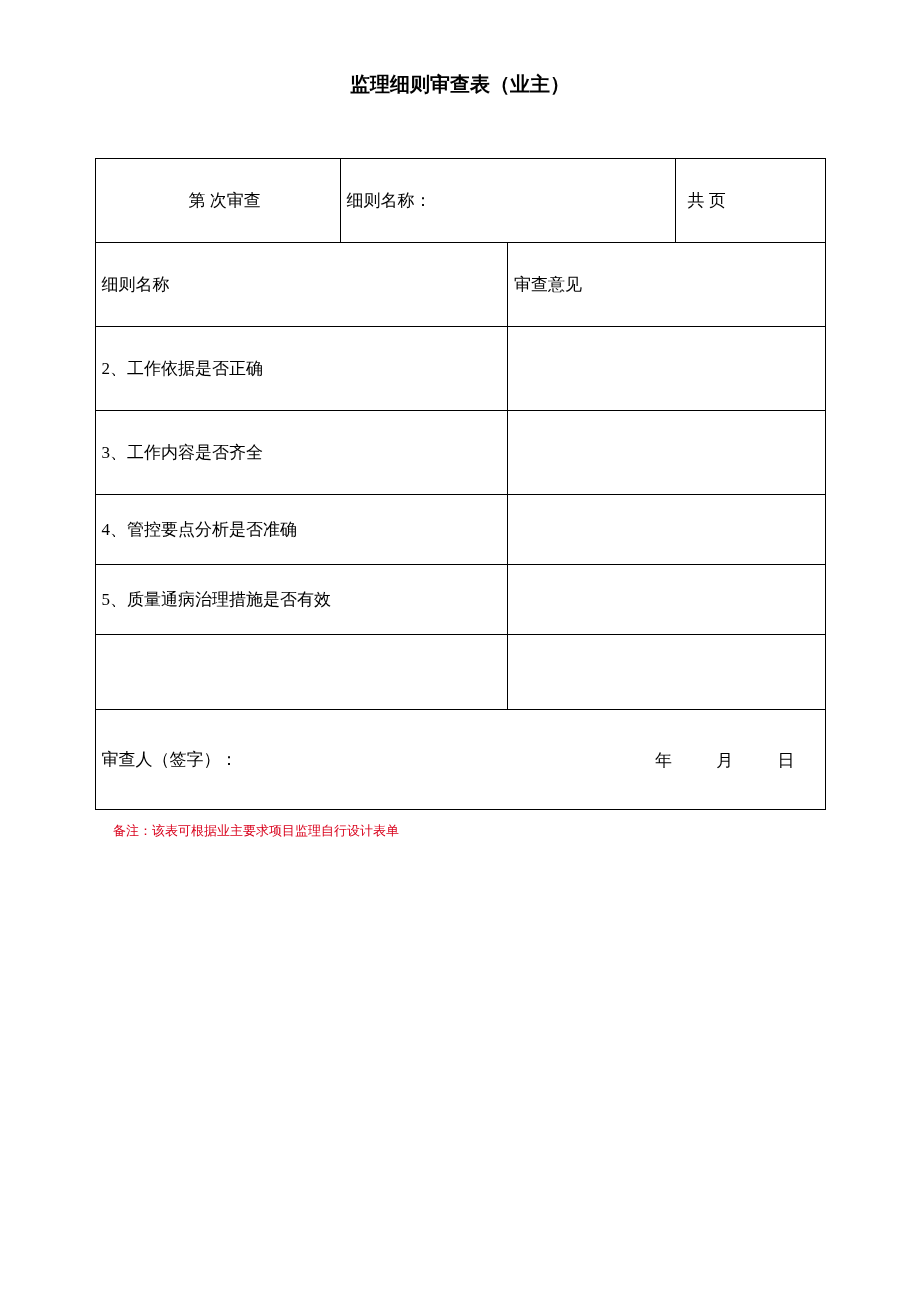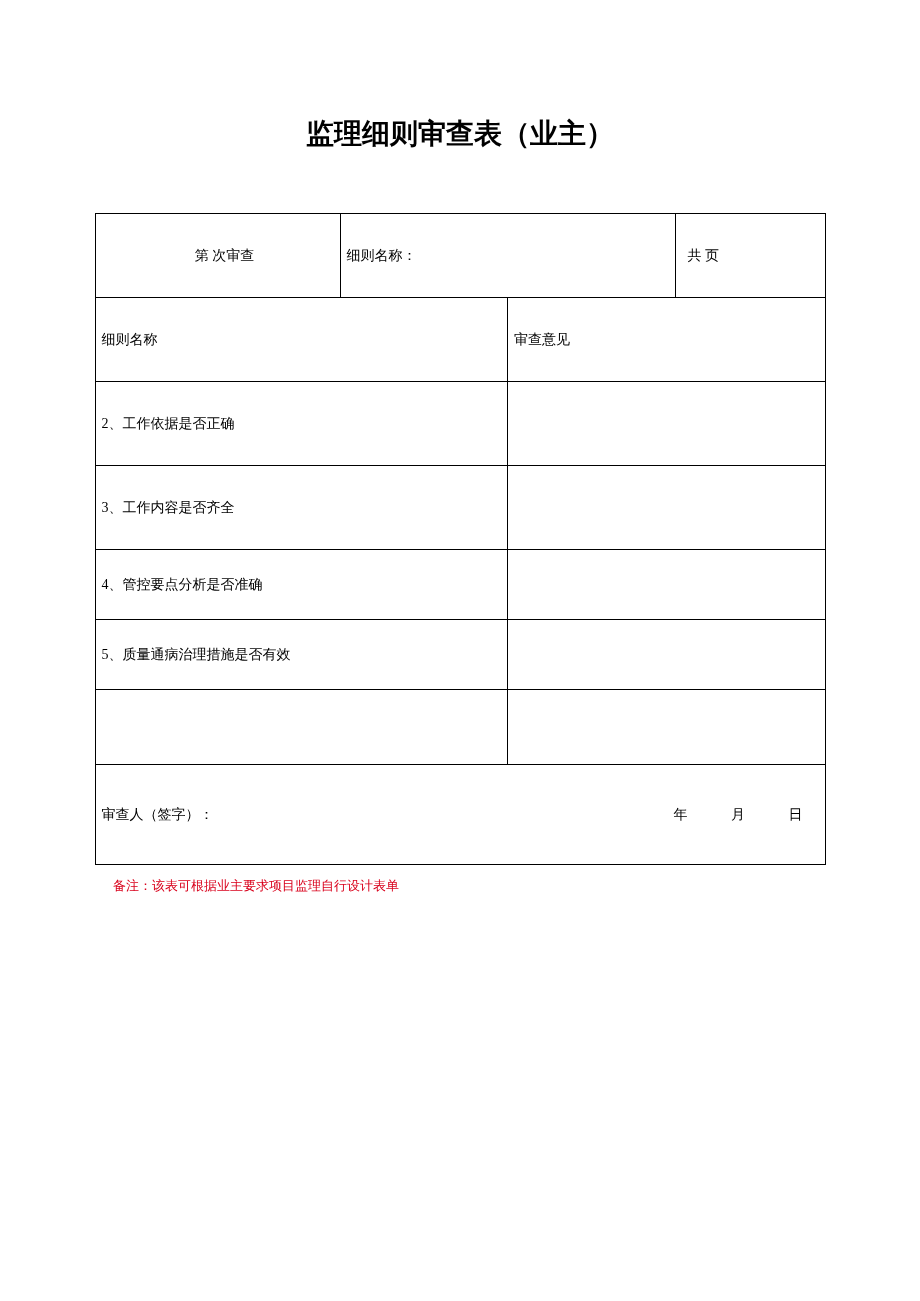--- a/index.html
+++ b/index.html
@@ -9,36 +9,36 @@
     }
     body {
       background: #ffffff;
       font-family: "SimSun", "宋体", serif;
       width: 920px;
       height: 1301px;
       position: relative;
     }
     .page-title {
       text-align: center;
-      font-size: 28px;
+      font-size: 20px;
       font-weight: bold;
-      padding-top: 115px;
+      padding-top: 71px;
       padding-bottom: 60px;
       color: #000;
     }
     .form-table {
       border-collapse: collapse;
       margin: 0 auto;
       width: 730px;
       table-layout: fixed;
     }
     .form-table td {
       border: 1px solid #000;
       padding: 0 6px;
-      font-size: 14px;
+      font-size: 17px;
       color: #000;
       vertical-align: middle;
     }
     .r1 td { height: 84px; }
     .r2 td { height: 84px; }
     .r-item td { height: 84px; }
     .r4 td { height: 70px; }
     .r5 td { height: 70px; }
     .r-empty td { height: 75px; }
     .r-sign td { height: 100px; }
@@ -46,21 +46,21 @@
     .c-rule-name { width: 335px; margin-left: 40px; }
     .c-pages { width: 150px; text-align: left; padding-left: 12px !important; }
     .sign-row {
       position: relative;
     }
     .sign-label {
       display: inline-block;
     }
     .date-group {
       position: absolute;
-      right: 22px;
+      right: 30px;
       top: 50%;
       transform: translateY(-50%);
       letter-spacing: 0;
     }
     .date-unit {
       display: inline-block;
       margin-left: 40px;
     }
     .note {
       width: 730px;

